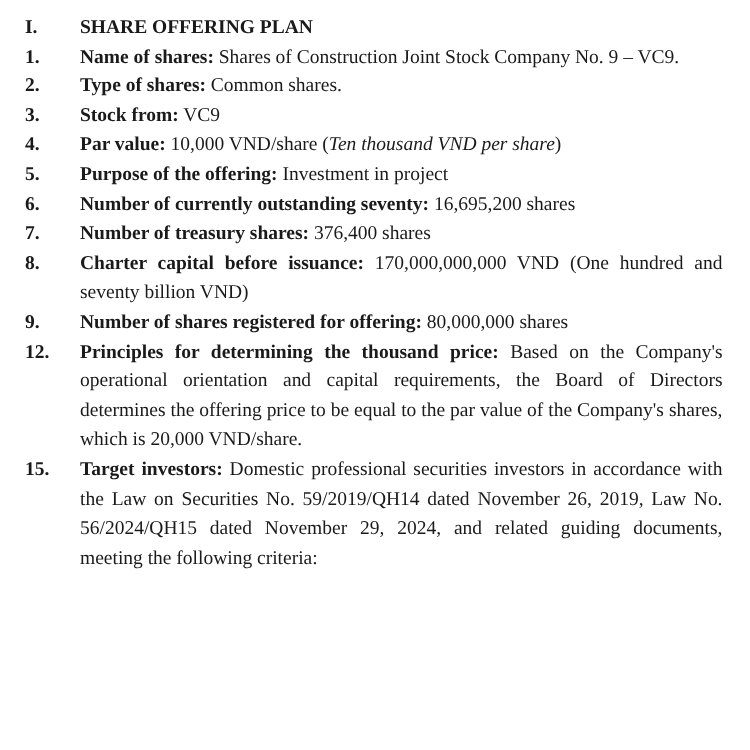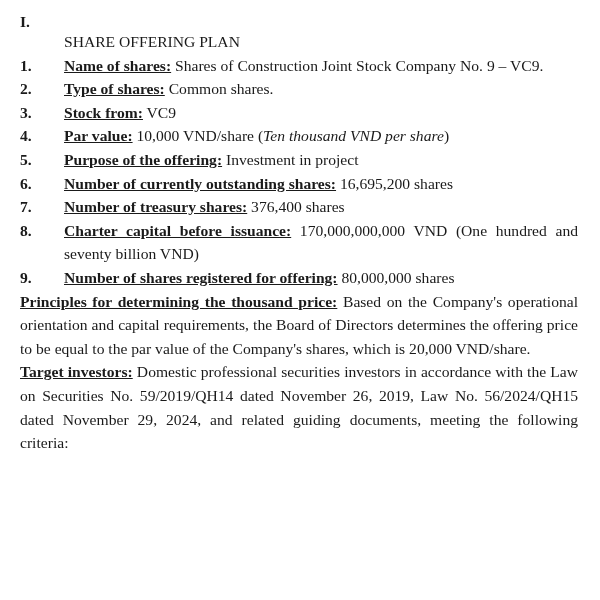--- a/index.html
+++ b/index.html
@@ -5,23 +5,23 @@
   html, body { margin: 0; padding: 0; background: #ffffff; }
   body {
     width: 600px; height: 600px; overflow: hidden; position: relative;
     font-family: "Liberation Serif", "DejaVu Serif", serif;
     color: #1a1a1a; font-size: 15.6px;
   }
   .doc { position: absolute; left: 20px; top: 10px; width: 558px; }
   .row { display: flex; line-height: 23.6px; }
   .num { width: 44px; flex: 0 0 44px; font-weight: bold; }
   .body { flex: 1; text-align: justify; }
-  .lbl { font-weight: bold; text-decoration: underline; }
+  .lbl { font-weight: bold; }
   .it { font-style: italic; }
-  .heading { font-weight: normal; margin-top: 20px; }
+  .heading { font-weight: bold; }
 </style>
 </head>
 <body>
 
 <div class="doc">
   <div class="row">
     <span class="num">I.</span>
     <span class="body heading">SHARE OFFERING PLAN</span>
   </div>
   <div id="items">
@@ -40,34 +40,36 @@
       <div class="row">
         <span class="num">4.</span>
         <span class="body"><span class="lbl">Par value:</span><span> 10,000 VND/share (</span><span class="it">Ten thousand VND per share</span><span>)</span></span>
       </div>
       <div class="row">
         <span class="num">5.</span>
         <span class="body"><span class="lbl">Purpose of the offering:</span><span> Investment in project</span></span>
       </div>
       <div class="row">
         <span class="num">6.</span>
-        <span class="body"><span class="lbl">Number of currently outstanding shares:</span><span> 16,695,200 shares</span></span>
+        <span class="body"><span class="lbl">Number of currently outstanding seventy:</span><span> 16,695,200 shares</span></span>
       </div>
       <div class="row">
         <span class="num">7.</span>
         <span class="body"><span class="lbl">Number of treasury shares:</span><span> 376,400 shares</span></span>
       </div>
       <div class="row">
         <span class="num">8.</span>
         <span class="body"><span class="lbl">Charter capital before issuance:</span><span> 170,000,000,000 VND (One hundred and seventy billion VND)</span></span>
       </div>
       <div class="row">
         <span class="num">9.</span>
         <span class="body"><span class="lbl">Number of shares registered for offering:</span><span> 80,000,000 shares</span></span>
       </div>
       <div class="row">
+        <span class="num">12.</span>
         <span class="body"><span class="lbl">Principles for determining the thousand price:</span><span> Based on the Company's operational orientation and capital requirements, the Board of Directors determines the offering price to be equal to the par value of the Company's shares, which is 20,000 VND/share.</span></span>
       </div>
       <div class="row">
+        <span class="num">15.</span>
         <span class="body"><span class="lbl">Target investors:</span><span> Domestic professional securities investors in accordance with the Law on Securities No. 59/2019/QH14 dated November 26, 2019, Law No. 56/2024/QH15 dated November 29, 2024, and related guiding documents, meeting the following criteria:</span></span>
       </div>
     </div>
 </div>
 
 </body></html>

